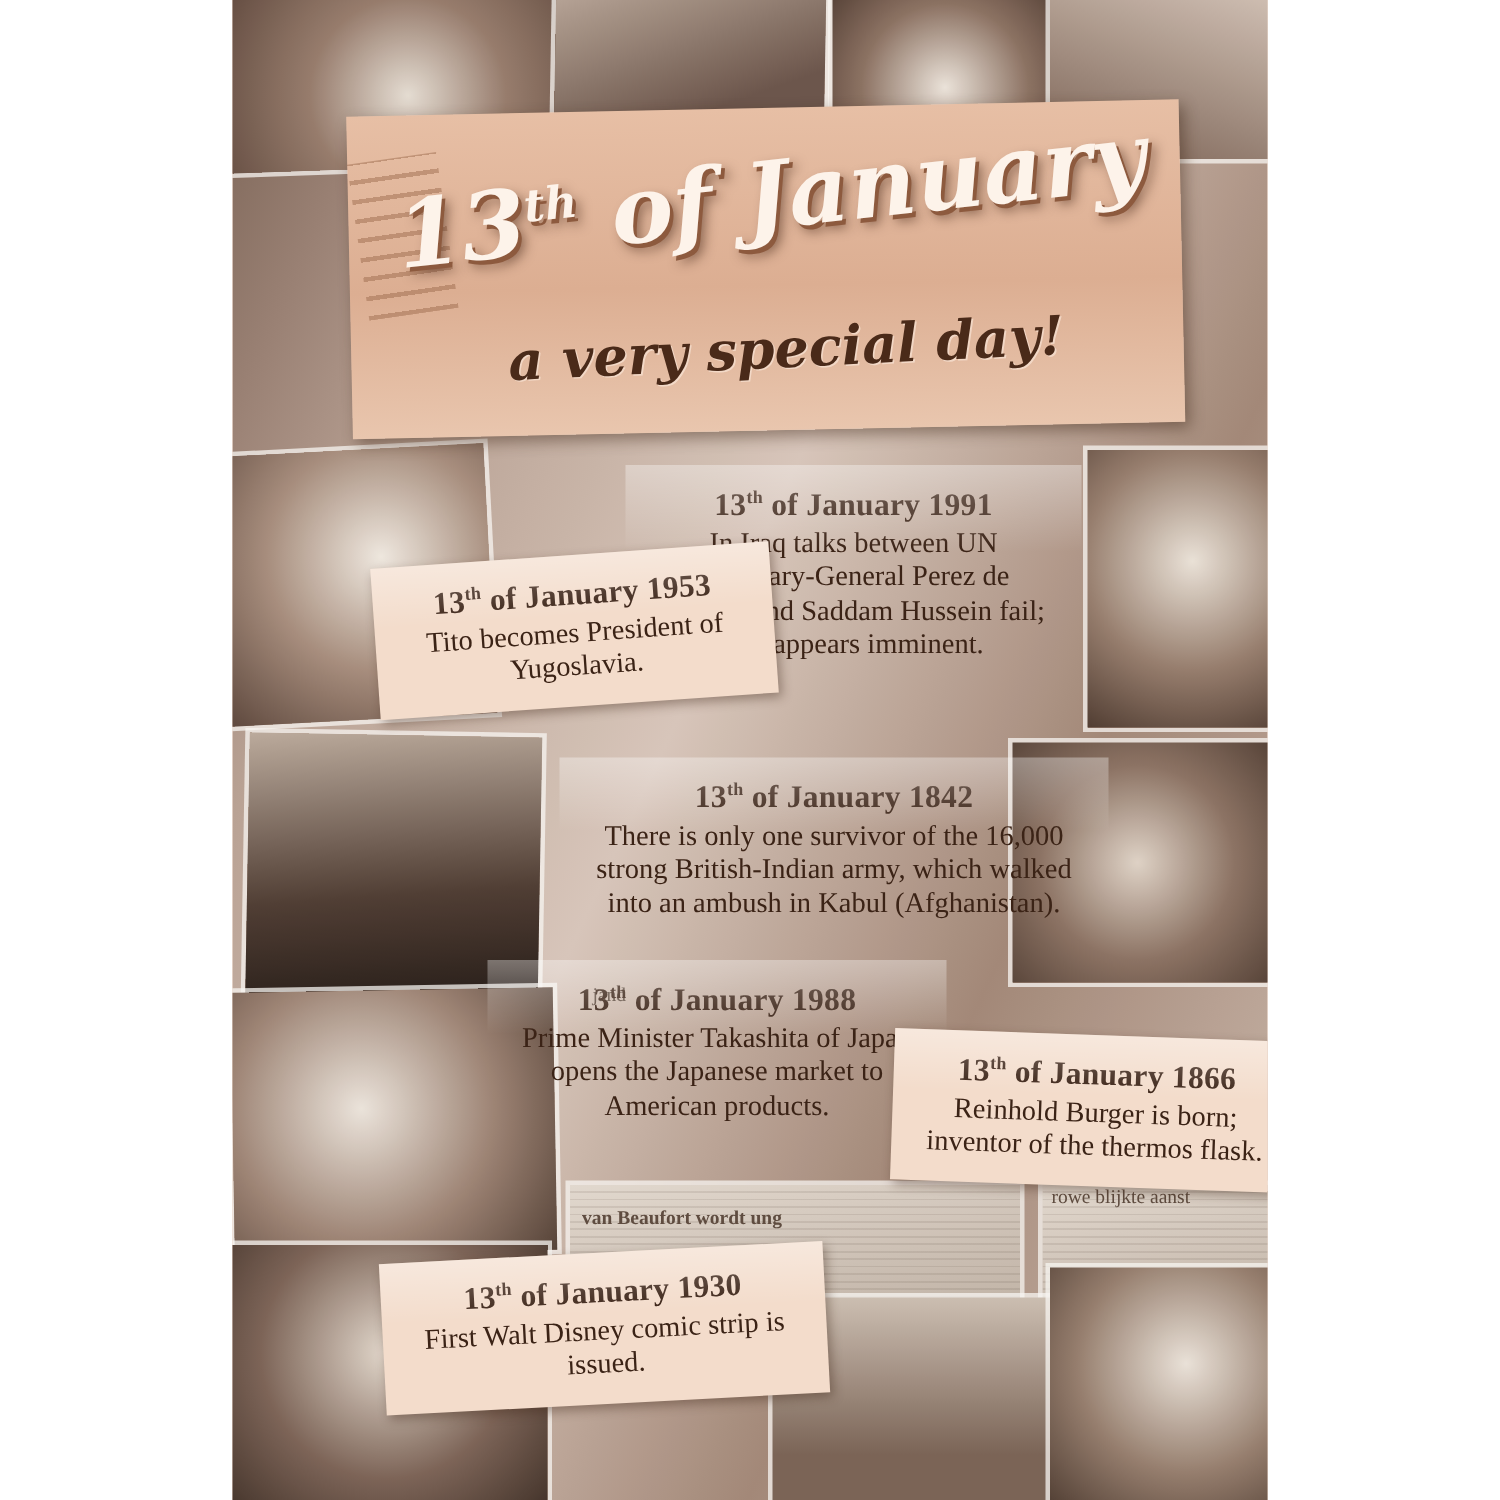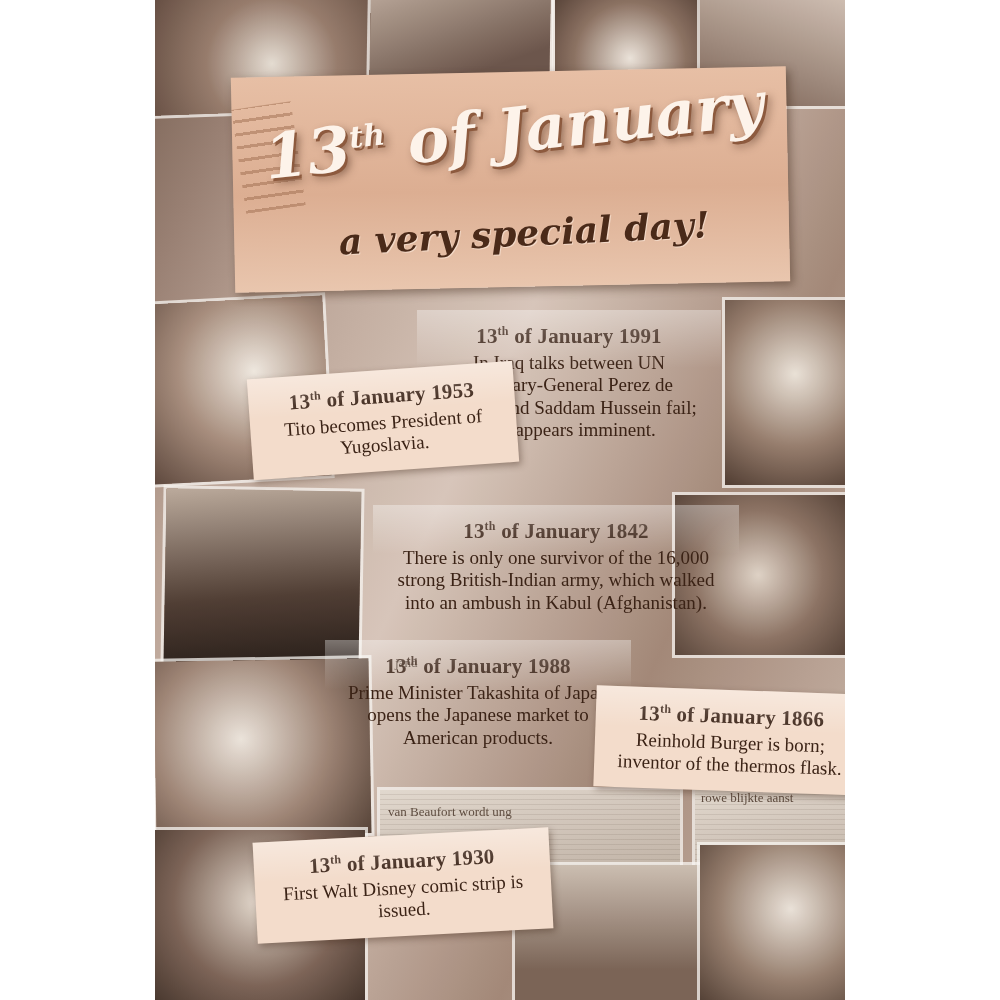--- a/index.html
+++ b/index.html
@@ -184,21 +184,21 @@
     <div class="photo p-nun"></div>
     <div class="photo p-topright"></div>
     <div class="photo p-leftman"></div>
     <div class="photo p-einstein"></div>
     <div class="photo p-moon"></div>
     <div class="photo p-train"></div>
     <div class="photo p-beatles"></div>
 
     <div class="photo p-news">
       <div class="newsprint"></div>
-      <div class="news-line" style="left:8px; top:14px;">van Beaufort wordt ung</div>
+      <div class="news-line" style="left:8px; top:14px;font-weight:bold;">van Beaufort wordt ung</div>
       <div class="news-line" style="left:12px; top:70px;">n onzer</div>
     </div>
 
     <div class="photo p-newsr">
       <div class="newsprint"></div>
       <div class="news-line" style="left:6px; top:0;">rowe blijkte aanst</div>
       <div class="news-line" style="left:10px; top:72px;">en</div>
     </div>
 
     <div class="photo p-ali"></div>

